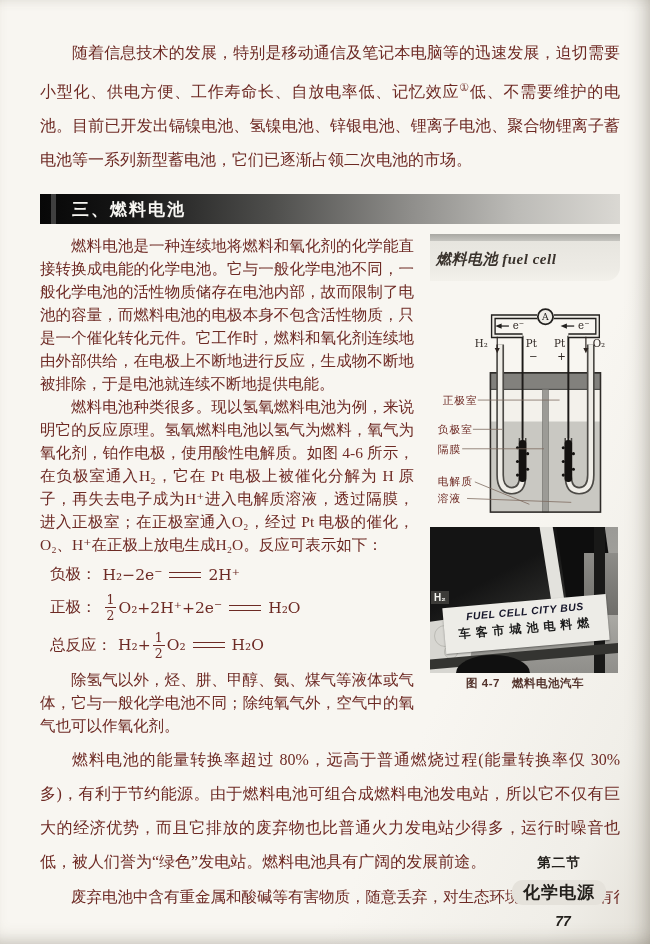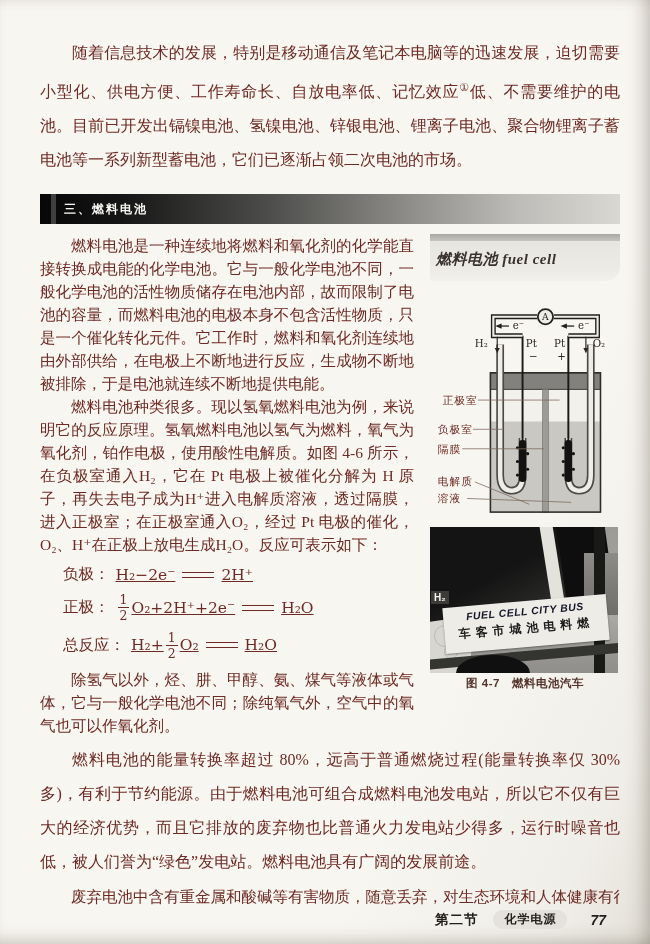--- a/index.html
+++ b/index.html
@@ -21,32 +21,32 @@
     position:relative; height:30px; margin:17px 0 10px 0;
     background:linear-gradient(90deg,#070707 0%,#151515 14%,#4e4e4c 40%,#8f8e8b 64%,#bcbbb7 82%,#dad8d3 100%);
     display:flex; align-items:center;
   }
   .section-bar::before {
     content:""; position:absolute; left:11px; top:0; width:5px; height:100%;
     background:rgba(255,255,255,.22);
   }
   .section-bar .title {
     color:#f7f6f2; font-family:"Liberation Sans",sans-serif; font-weight:bold;
-    font-size:12px; letter-spacing:2px; padding-left:24px;
+    font-size:17px; letter-spacing:2px; padding-left:32px;
   }
   
   .two-col { display:flex; gap:16px; margin-top:2px; }
   .left-col { width:384px; }
   .left-col p { font-size:15.5px; line-height:23px; text-align:justify; text-indent:2em; }
   .right-col { width:190px; }
   
-  .equations { margin:7px 0 5px 23px; font-size:15.5px; }
+  .equations { margin:7px 0 5px 10px; font-size:15.5px; }
   .eq { display:flex; align-items:center; margin:8px 0; white-space:nowrap; }
   .eq .eq-label { margin-right:6px; }
-  .formula { font-family:"DejaVu Serif",serif;text-decoration:underline; }
+  .formula { font-family:"DejaVu Serif",serif; }
   .dbleq { display:inline-block; width:32px; height:6px; border-top:1.4px solid currentColor;
            border-bottom:1.4px solid currentColor; margin:0 7px; }
   .frac { display:inline-flex; flex-direction:column; align-items:center; line-height:1.05;
           font-size:12.5px; margin:0 2px; font-family:"DejaVu Serif",serif; }
   .frac .num { padding:0 2px 1px; border-bottom:1px solid currentColor; }
   .frac .den { padding-top:1px; }
   
   .vocab-box { margin-bottom:9px; }
   .vocab-strip { height:7px; background:linear-gradient(180deg,#a9a8a3,#c6c5c0); }
   .vocab-body {
@@ -95,23 +95,23 @@
                 border:1px solid #bcbbb5; border-radius:50%; }
   
   .wide { margin-top:6px; }
   .p-last { margin-top:1px; font-size:15.5px; white-space:nowrap; overflow:hidden; }
   
   .footnote { margin-top:12px; }
   .fn-rule { width:196px; border-top:1.4px solid #6f6258; margin-bottom:7px; }
   .footnote p { font-size:11.5px; line-height:20px; text-align:justify; text-indent:1.5em; }
   
   .page-footer { position:absolute; right:44px; bottom:15px; display:flex; align-items:center;
-                 gap:15px; font-family:"Liberation Sans",sans-serif; color:#23201c; }
+                 gap:8px; font-family:"Liberation Sans",sans-serif; color:#23201c;flex-direction:column; }
   .page-footer .sec { font-weight:bold; font-size:13.5px; letter-spacing:1px; }
-  .page-footer .chap { font-weight:bold; font-size:12px; letter-spacing:1px;
+  .page-footer .chap { font-weight:bold; font-size:17px; letter-spacing:1px;
                        background:#e5e2db; border-radius:11px; padding:1px 11px; }
   .page-footer .num { font-weight:bold; font-style:italic; font-size:14px; margin-left:8px; }
   
   text { font-family:"DejaVu Serif",serif; }
   .svg-cn { font-size:11px; fill:#6d2a24; letter-spacing:1px; }
   .svg-f  { font-size:10.5px; fill:#2d2521; }
   .leader { stroke:#7d6a5e; stroke-width:.8; }
 </style>
 </head>
 <body>

